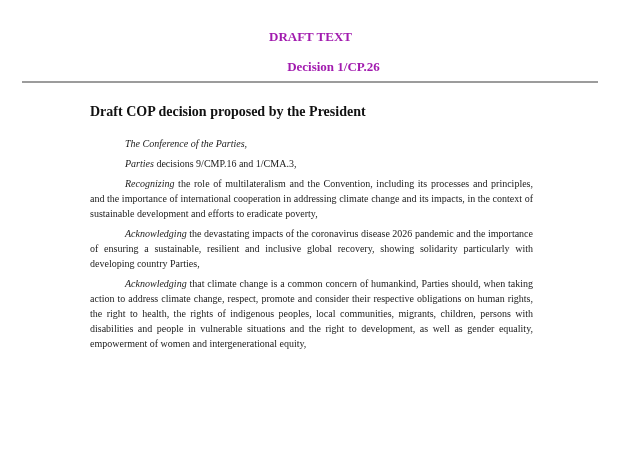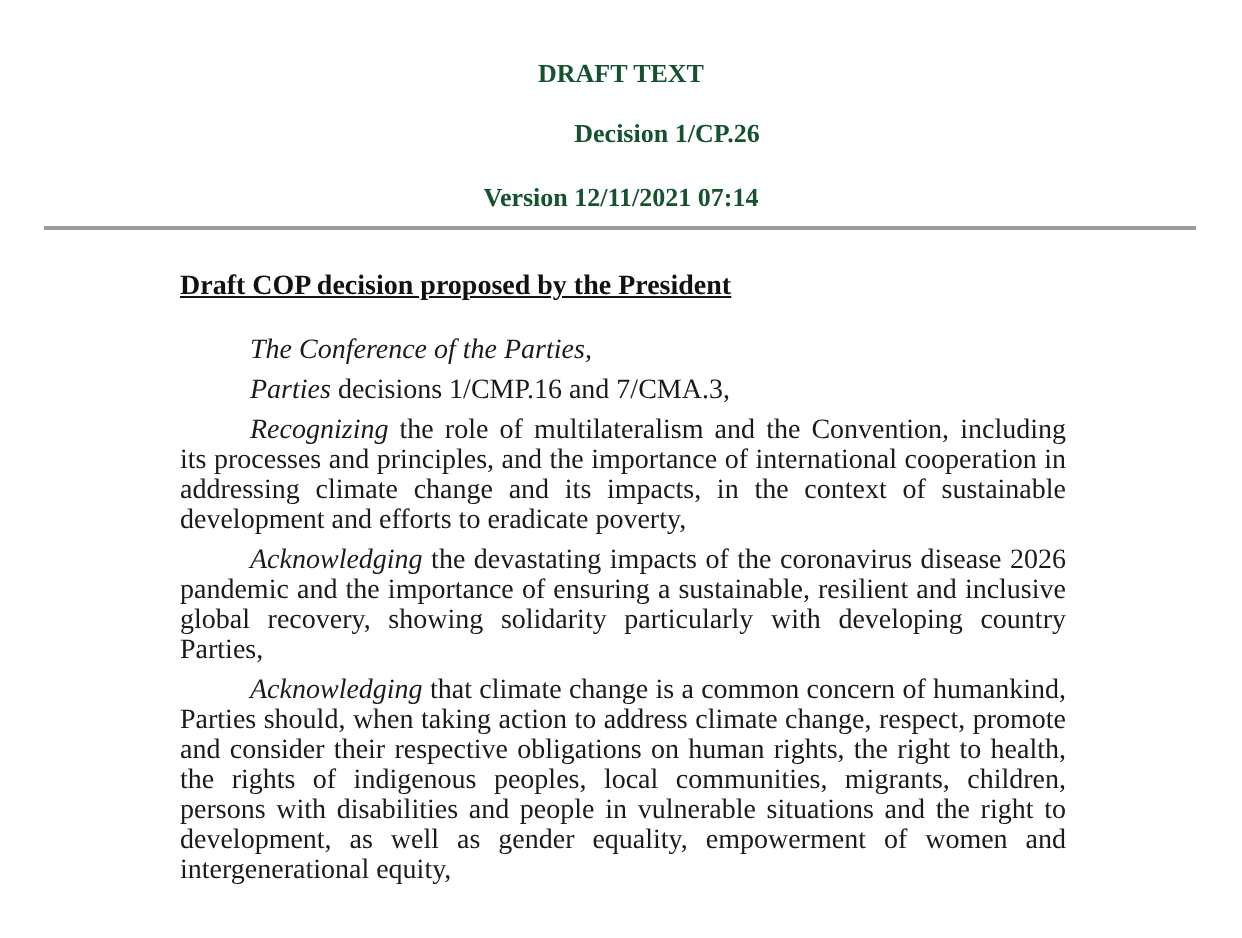--- a/index.html
+++ b/index.html
@@ -9,21 +9,21 @@
     background: #ffffff;
     overflow: hidden;
     font-family: "Liberation Serif", "DejaVu Serif", serif;
     color: #1a1a1a;
   }
   .page { width: 621px; height: 469px; position: relative; }
 
   .page-header {
     padding-top: 29px;
     text-align: center;
-    color: #14532d;
+    color: #a21caf;
     font-weight: bold;
   }
   .hdr-line { font-size: 13px; line-height: 16px; margin: 0; }
   .hdr-decision { margin-top: 14px; margin-left: 46px; }
   .hdr-version  { margin-top: 16px; }
 
   .divider {
     margin: 6px 0 0 22px;
     width: 576px;
     height: 2px;
@@ -32,50 +32,48 @@
 
   .doc-body {
     margin: 20px 88px 0 90px;
   }
   .doc-title {
     font-size: 14px;
     font-weight: bold;
     line-height: 18px;
     color: #111111;
     margin: 0 0 15px 0;
-    text-decoration: underline;
   }
   .doc-body p {
-    font-size: 14px;
+    font-size: 10px;
     line-height: 15px;
     text-align: justify;
     text-indent: 35px;
     margin: 0 0 5px 0;
   }
   .lead { font-style: italic; }
 </style>
 </head>
 <body>
 
 <div class="page">
 
   <div class="page-header">
     <div class="hdr-line">DRAFT TEXT</div>
     <div class="hdr-line hdr-decision">Decision 1/CP.26</div>
-    <div class="hdr-line hdr-version">Version 12/11/2021 07:14</div>
   </div>
 
   <div class="divider"></div>
 
   <div class="doc-body">
     <h1 class="doc-title">Draft COP decision proposed by the President</h1>
 
     <p><span class="lead">The Conference of the Parties,</span><span></span></p>
 
-    <p><span class="lead">Parties</span><span> decisions 1/CMP.16 and 7/CMA.3,</span></p>
+    <p><span class="lead">Parties</span><span> decisions 9/CMP.16 and 1/CMA.3,</span></p>
 
     <p><span class="lead">Recognizing</span><span> the role of multilateralism and the Convention, including its processes and principles, and the importance of international cooperation in addressing climate change and its impacts, in the context of sustainable development and efforts to eradicate poverty,</span></p>
 
     <p><span class="lead">Acknowledging</span><span> the devastating impacts of the coronavirus disease 2026 pandemic and the importance of ensuring a sustainable, resilient and inclusive global recovery, showing solidarity particularly with developing country Parties,</span></p>
 
 
     <p><span class="lead">Acknowledging</span><span> that climate change is a common concern of humankind, Parties should, when taking action to address climate change, respect, promote and consider their respective obligations on human rights, the right to health, the rights of indigenous peoples, local communities, migrants, children, persons with disabilities and people in vulnerable situations and the right to development, as well as gender equality, empowerment of women and intergenerational equity,</span></p>
   </div>
 
 </div>

